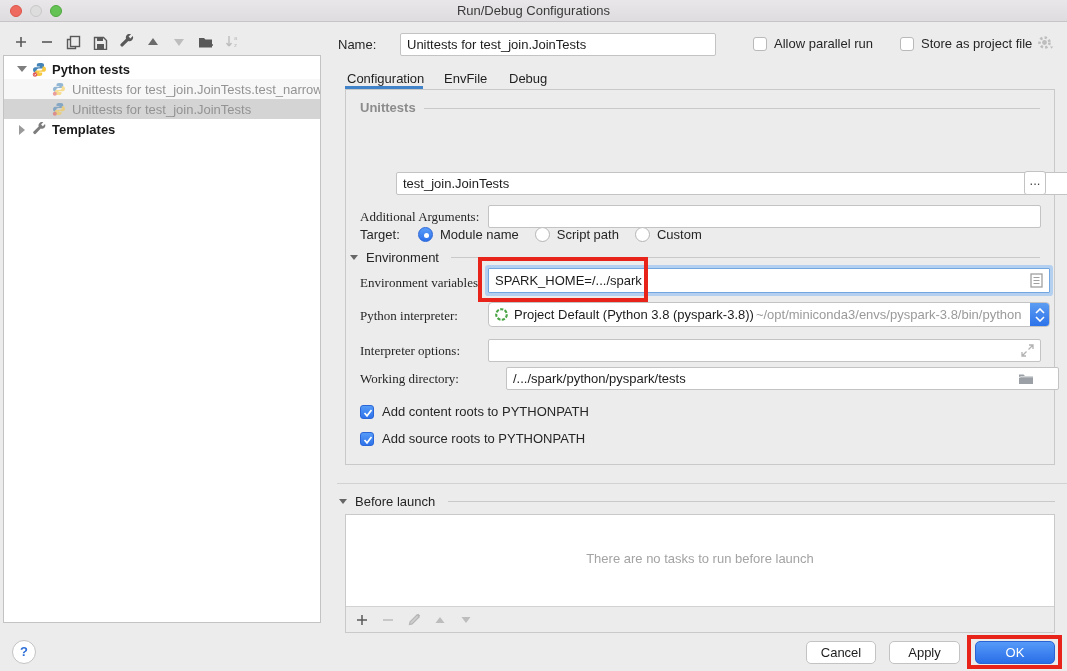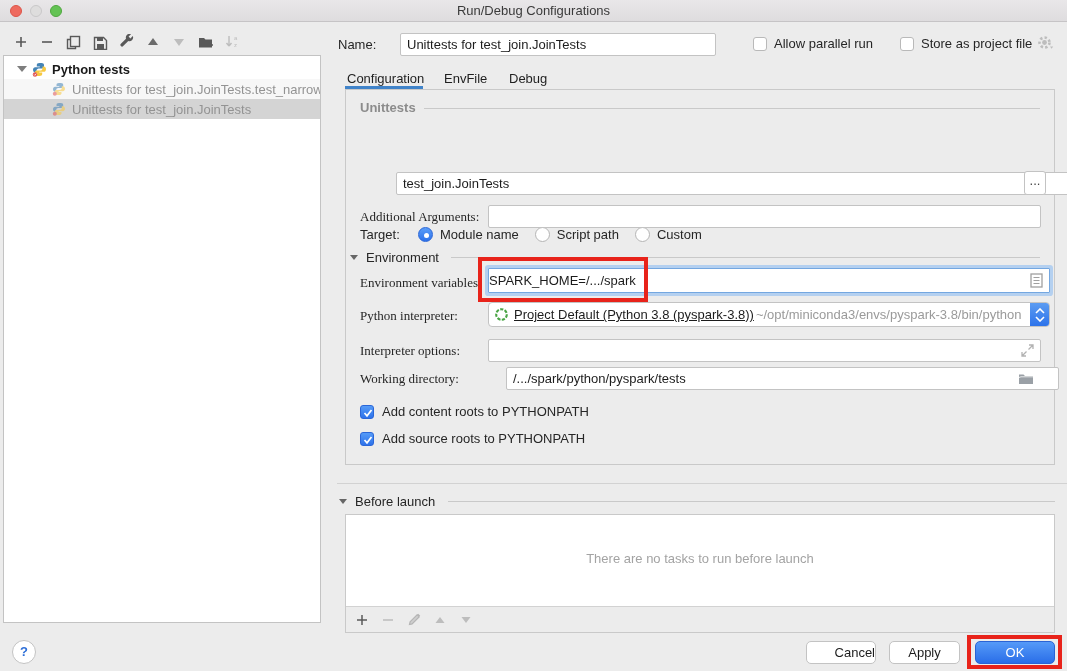--- a/index.html
+++ b/index.html
@@ -60,46 +60,46 @@
          padding:0 6px; font:13px "Liberation Sans",sans-serif; color:#1c1c1c; }
   .radio-row { position:absolute; left:14px; top:137px; display:flex; align-items:center; }
   .radio { width:15px; height:15px; border-radius:50%; background:#fff; border:1px solid #b5b5b5; display:inline-block; position:relative; }
   .radio.on { background:linear-gradient(#5a9df8,#2d71ea); border:1px solid #2a66d8; }
   .radio.on::after { content:""; position:absolute; left:5px; top:5px; width:5px; height:5px; border-radius:50%; background:#fff; }
   .radio-item { display:flex; align-items:center; gap:7px; margin-right:16px; }
   .browse-btn { position:absolute; left:678px; top:81px; width:22px; height:24px; background:#fff;
     border:1px solid #c3c3c3; border-radius:3px; text-align:center; line-height:18px; color:#444; }
   .tri-small { width:0; height:0; border-left:4px solid transparent; border-right:4px solid transparent; border-top:5px solid #666; display:inline-block; }
   .env-fld { position:absolute; left:142px; top:178px; width:562px; height:25px; background:#fff;
-    border:1px solid #74a7e0; box-shadow:0 0 0 3px #b4d0f0; border-radius:1px; display:flex; align-items:center; padding:0 0;
+    border:1px solid #74a7e0; box-shadow:0 0 0 3px #b4d0f0; border-radius:1px; display:flex; align-items:center; padding:0 6px;
     font:13px "Liberation Sans",sans-serif; color:#1c1c1c; }
   .fld-icon-right { position:absolute; top:0; bottom:0; display:flex; align-items:center; }
   .combo { position:absolute; left:142px; top:212px; width:562px; height:25px; background:#fff;
     border:1px solid #c3c3c3; border-radius:4px; display:flex; align-items:center; padding:0 22px 0 5px; overflow:hidden; }
-  .combo-main { white-space:nowrap; color:#1c1c1c;text-decoration:underline; }
+  .combo-main { white-space:nowrap; color:#1c1c1c; }
   .combo-path { white-space:nowrap; color:#9a9a9a; font-size:13px; margin-left:2px; overflow:hidden; text-overflow:clip; }
   .stepper { position:absolute; right:-1px; top:-1px; width:20px; height:25px; border-radius:0 4px 4px 0;
     background:linear-gradient(#5e9ef2,#2b71ea); display:flex; flex-direction:column; align-items:center; justify-content:center; gap:2px; }
   .chk-line { position:absolute; left:14px; display:flex; align-items:center; gap:8px; }
 
   
   .divider { position:absolute; left:337px; top:483px; width:730px; height:1px; background:#d2d2d2; }
   .bl-header { position:absolute; left:339px; top:494px; display:flex; align-items:center; }
   .bl-box { position:absolute; left:345px; top:514px; width:710px; height:119px; border:1px solid #c9c9c9; background:#fff; }
   .bl-empty { position:absolute; left:0; right:0; top:36px; text-align:center; color:#a3a3a3; }
   .bl-toolbar { position:absolute; left:0; right:0; bottom:0; height:26px; background:#ececec; border-top:1px solid #d2d2d2;
     display:flex; align-items:center; padding-left:6px; gap:6px; }
   .bl-tb-btn { width:20px; height:20px; display:flex; align-items:center; justify-content:center; }
 
   
   .help-btn { position:absolute; left:12px; top:640px; width:24px; height:24px; border-radius:50%;
     background:#fff; border:1px solid #c3c3c3; color:#2e6fd8; text-align:center; line-height:22px; font-weight:bold; }
   .btn { position:absolute; top:641px; height:23px; background:#fff; border:1px solid #c3c3c3; border-radius:5px;
     text-align:center; line-height:21px; color:#1c1c1c; }
-  #btn-cancel { left:806px; width:70px;text-align:right; }
+  #btn-cancel { left:806px; width:70px; }
   #btn-apply { left:889px; width:71px; }
   #btn-ok { left:975px; width:80px; background:linear-gradient(#559af8,#2a6ee8); border:1px solid #2a63d4; color:#fff; }
 
   
   .red-rect { position:absolute; border:4px solid #e8231a; }
   #red-env { left:478px; top:257px; width:170px; height:45px; }
   #red-ok { left:967px; top:635px; width:95px; height:34px; }
 
   svg { display:block; }
 </style>
@@ -230,20 +230,31 @@
     </div>
     <div class="tree-row sel">
       <span class="ticon faded" style="margin-left:48px">
           <svg width="14" height="14">
             <path d="M7 1C5.2 1 4.5 1.8 4.5 2.8v1.3h2.8v.7H3c-1.1 0-2 1-2 2.4s.9 2.5 2 2.5h1.2V8c0-1.1.9-2 2-2h3.4c.9 0 1.6-.7 1.6-1.7V2.8C11.2 1.8 10.4 1 8.9 1z" fill="#4584b6"></path>
             <path d="M7 13c1.8 0 2.5-.8 2.5-1.8v-1.3H6.7v-.7H11c1.1 0 2-1 2-2.4S12.1 4.3 11 4.3H9.8V6c0 1.1-.9 2-2 2H4.4c-.9 0-1.6.7-1.6 1.7v1.5C2.8 12.2 3.6 13 5.1 13z" fill="#f7c942"></path>
             <circle cx="2.8" cy="11.7" r="2" fill="#e05555"></circle>
           </svg>
         </span>
       <span class="tree-g">Unittests for test_join.JoinTests</span>
+    </div>
+    <div class="tree-row" style="height:21px">
+      <span class="tw" style="margin-left:10px">
+          <span class="tri-right"></span>
+        </span>
+      <span class="ticon">
+          <svg width="15" height="15">
+            <path d="M13 2a3.4 3.4 0 0 1-4.2 4.6L4 11.4A1.5 1.5 0 1 1 1.9 9.3L6.7 4.5A3.4 3.4 0 0 1 11.3.3L9.1 2.5l1.7 1.7z" fill="#7d7d7d"></path>
+          </svg>
+        </span>
+      <span class="tree-b">Templates</span>
     </div>
   </div>
 
   <span class="tab" id="tab-config">Configuration</span>
   <span class="tab" id="tab-envfile">EnvFile</span>
   <span class="tab" id="tab-logs">Debug</span>
   <div class="tab-underline"></div>
 
   <div class="groupbox">
 

